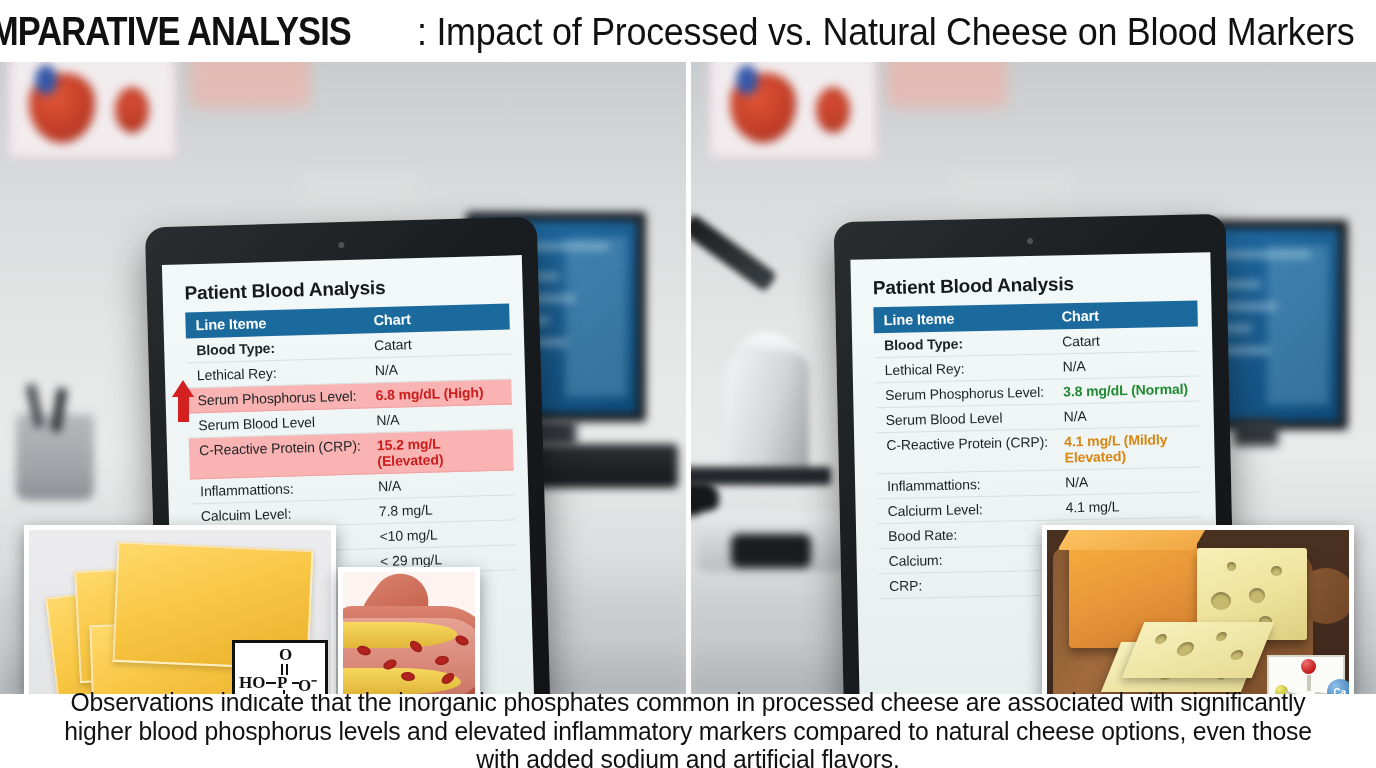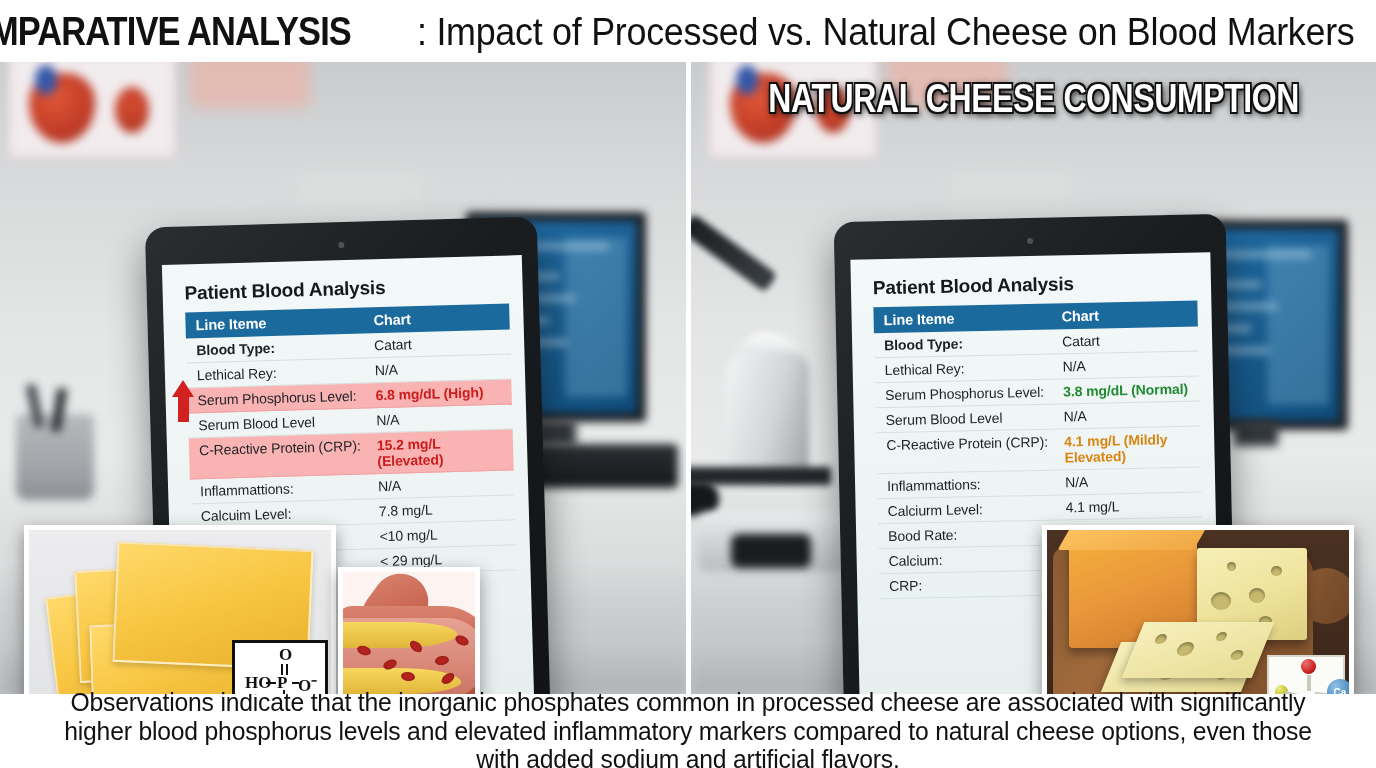--- a/index.html
+++ b/index.html
@@ -224,21 +224,21 @@
   .slice.s4{ left:62px; top:92px; width:186px; height:96px; transform:rotate(-2deg); }
 
   
   .formula{
     position:absolute; right:4px; bottom:4px; width:92px; height:84px;
     background:#fff; border:3px solid #111; z-index:5;
   }
   .formula .fx{ position:absolute; font-size:17px; font-weight:700; color:#111;
                 font-family:"Liberation Serif", serif; }
   .formula .o-top{ left:44px; top:2px; }
-  .formula .ho{ left:10px; top:30px; }
+  .formula .ho{ left:4px; top:30px; }
   .formula .om{ left:63px; top:30px; }
   .formula .p{ left:42px; top:30px; }
   .formula .bond-v1{ position:absolute; left:46px; top:21px; width:2px; height:11px; background:#111; }
   .formula .bond-v2{ position:absolute; left:51px; top:21px; width:2px; height:11px; background:#111; }
   .formula .bond-h1{ position:absolute; left:31px; top:39px; width:10px; height:2px; background:#111; }
   .formula .bond-h2{ position:absolute; left:57px; top:39px; width:7px; height:2px; background:#111; }
   .formula .bond-v3{ position:absolute; left:48px; top:47px; width:2px; height:12px; background:#111; }
 
   
   .inset-artery{ left:338px; top:505px; width:142px; height:162px; background:#fdf4f2; }
@@ -493,21 +493,20 @@
         <div class="scope-arm"></div>
         <div class="scope-head"></div>
         <div class="scope-body"></div>
         <div class="scope-stage"></div>
         <div class="scope-eyep"></div>
         <div class="scope-base"></div>
         <div class="scope-foot"></div>
         <div class="desk"></div>
       </div>
 
-      <div class="panel-heading"><span>NATURAL CHEESE CONSUMPTION</span></div>
 
       <div class="tablet r">
         <div class="bezel-cam"></div>
         <div class="screen">
           <div class="report">
             <h2>Patient Blood Analysis</h2>
             <div class="thead">
               <div class="c1">Line Iteme</div>
               <div class="c2">Chart</div>
             </div>

